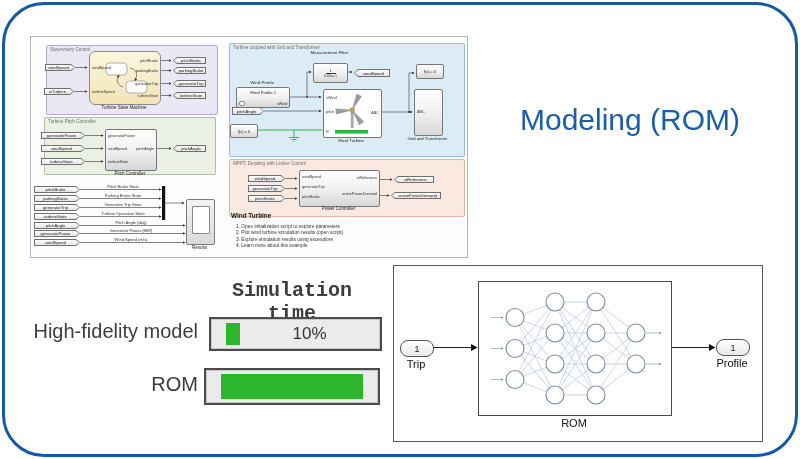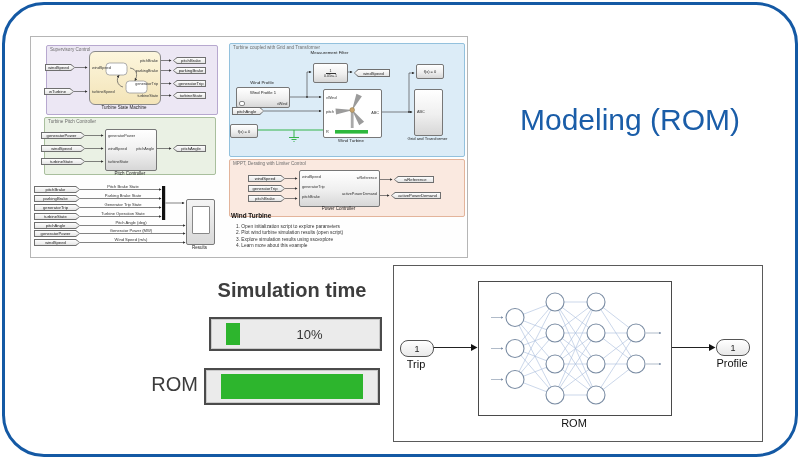--- a/index.html
+++ b/index.html
@@ -32,26 +32,26 @@
   .cloud{position:absolute;left:2px;bottom:1.5px;width:4px;height:2.6px;border:0.6px solid #888;border-radius:2px;background:#fff;}
   .sig{position:absolute;font-size:4.1px;color:#333;text-align:center;white-space:nowrap;z-index:2;}
   .doc-h{position:absolute;font-size:6.4px;font-weight:bold;color:#111;z-index:2;}
   .doc-list{position:absolute;z-index:2;}
   .doc-li{font-size:4.8px;color:#333;margin-bottom:1.3px;white-space:nowrap;}
   .scope{position:absolute;background:linear-gradient(180deg,#f4f4f4,#d9d9d9);border:1px solid #7a7a7a;border-radius:2px;z-index:2;}
   .screen{position:absolute;left:5px;top:6px;width:16px;height:26px;background:#fff;border:1px solid #888;border-radius:1px;}
   
   .title{position:absolute;left:468px;top:102px;width:324px;text-align:center;font-size:30px;line-height:36px;color:#1a5da8;}
   .title span{display:block;}
-  .simh{position:absolute;left:203px;top:279px;width:178px;text-align:center;font-size:20px;font-weight:bold;color:#3d3d3d;}
+  .simh{position:absolute;left:203px;top:279px;width:178px;text-align:center;font-size:20px;font-weight:bold;color:#3d3d3d;font-family:Liberation Mono, monospace;}
   .rowlab{position:absolute;width:180px;text-align:right;font-size:20px;color:#3d3d3d;white-space:nowrap;}
   .bar{position:absolute;border:2px solid #4b4b4b;background:#ebebeb;box-shadow:inset 0 0 0 1px #c9c9c9;}
   .bar .track{position:absolute;top:4px;bottom:4px;left:15px;right:15px;}
   .bar .fill{height:100%;background:#2db52d;}
-  .bar .val{position:absolute;inset:0;display:flex;align-items:center;justify-content:center;font-size:13px;color:#333;padding-left:28px;}
+  .bar .val{position:absolute;inset:0;display:flex;align-items:center;justify-content:center;font-size:17px;color:#333;padding-left:28px;}
   .bar .val.light{color:#fff;}
   .nnbox{position:absolute;left:393px;top:265px;width:368px;height:175px;border:1.6px solid #5a5a5a;background:#fff;}
   .romblk{position:absolute;left:84px;top:15px;width:192px;height:133px;border:1.8px solid #4a4a4a;background:#fff;}
   .port{position:absolute;width:32px;height:15px;border:1.4px solid #555;border-radius:8px;background:linear-gradient(#fff,#e9e9e9);display:flex;align-items:center;justify-content:center;font-size:9px;color:#222;}
   .plabel{position:absolute;font-size:11px;color:#111;text-align:center;}
   .romlab{position:absolute;left:154px;top:151px;width:52px;text-align:center;font-size:11px;color:#111;}
 </style>
 </head>
 <body>
 
@@ -307,20 +307,21 @@
       <div class="screen"></div>
     </div>
     <div class="blabel" style="left:140px;top:208px;width:57px;">Results</div>
   </div>
 
   <div class="title">
     <span>Modeling (ROM)</span>
   </div>
 
   <div class="simh">Simulation time</div>
+  <div class="rowlab" style="left:18px;top:320px;">High-fidelity model</div>
   <div class="bar" style="left:209px;top:317px;width:169px;height:30px;">
     <div class="track">
         <div class="fill" style="width: 10%;"></div>
       </div>
     <div class="val">10%</div>
   </div>
   <div class="rowlab" style="left:18px;top:373px;">ROM</div>
   <div class="bar" style="left:204px;top:368px;width:172px;height:33px;">
     <div class="track">
         <div class="fill" style="width: 100%;"></div>

